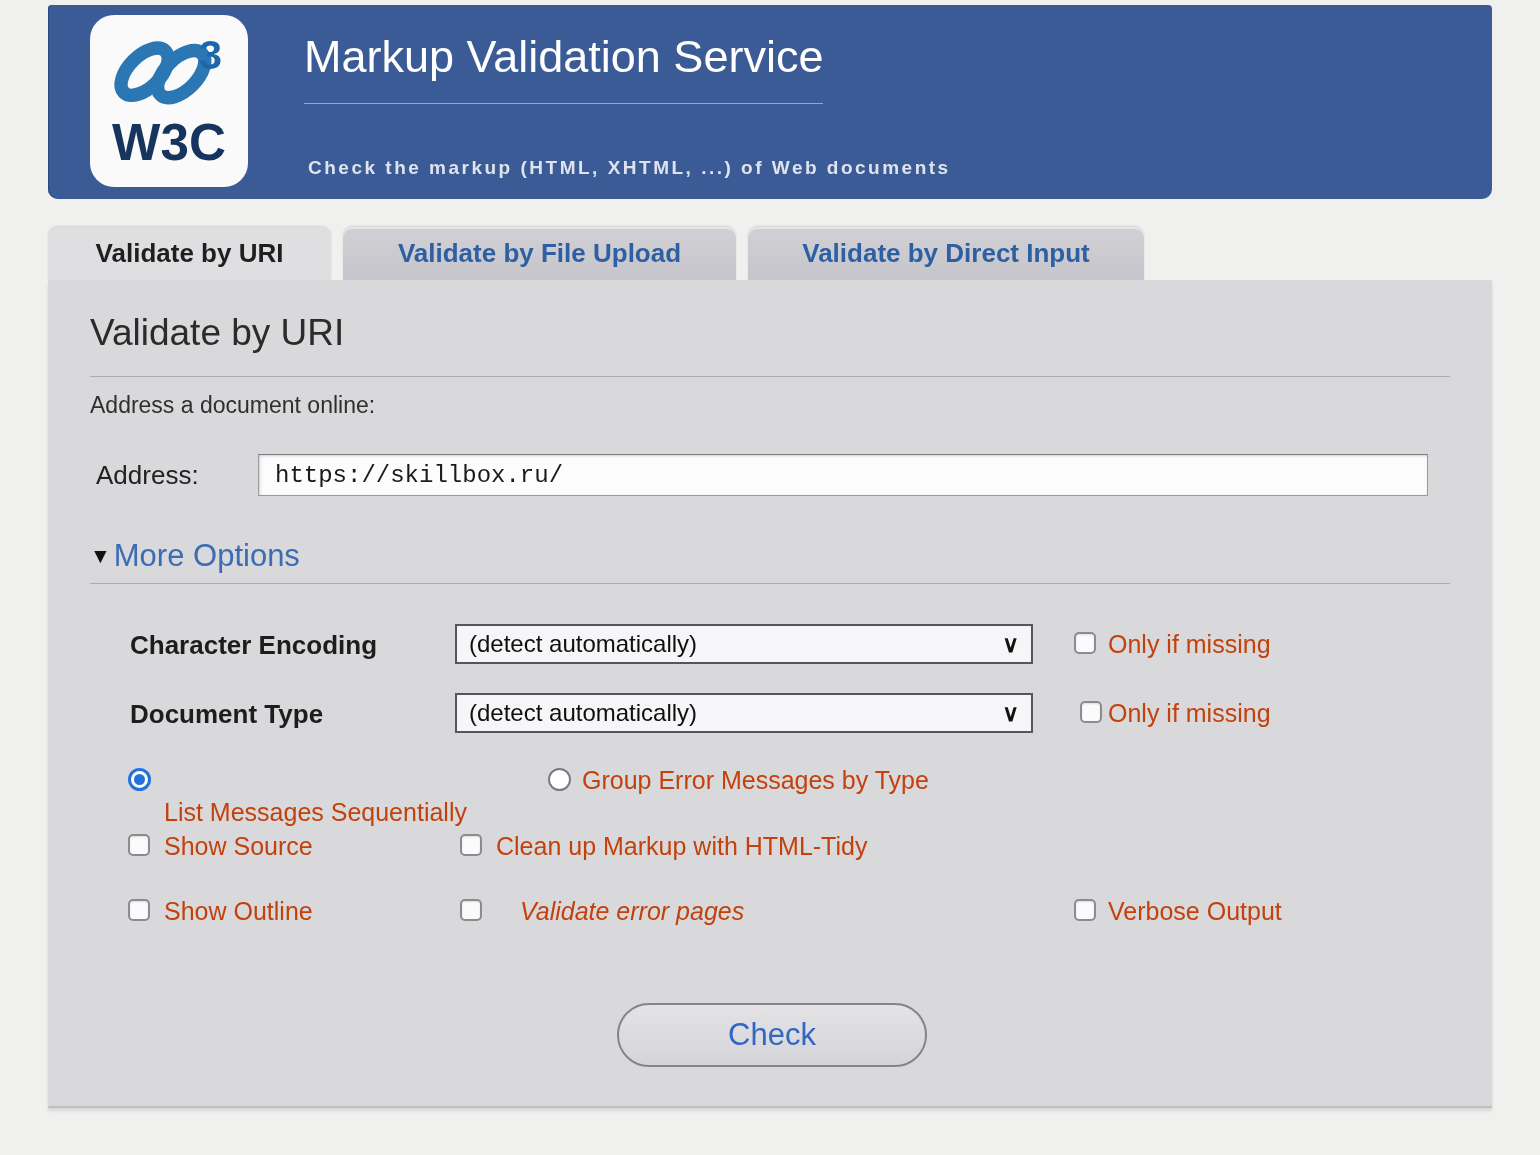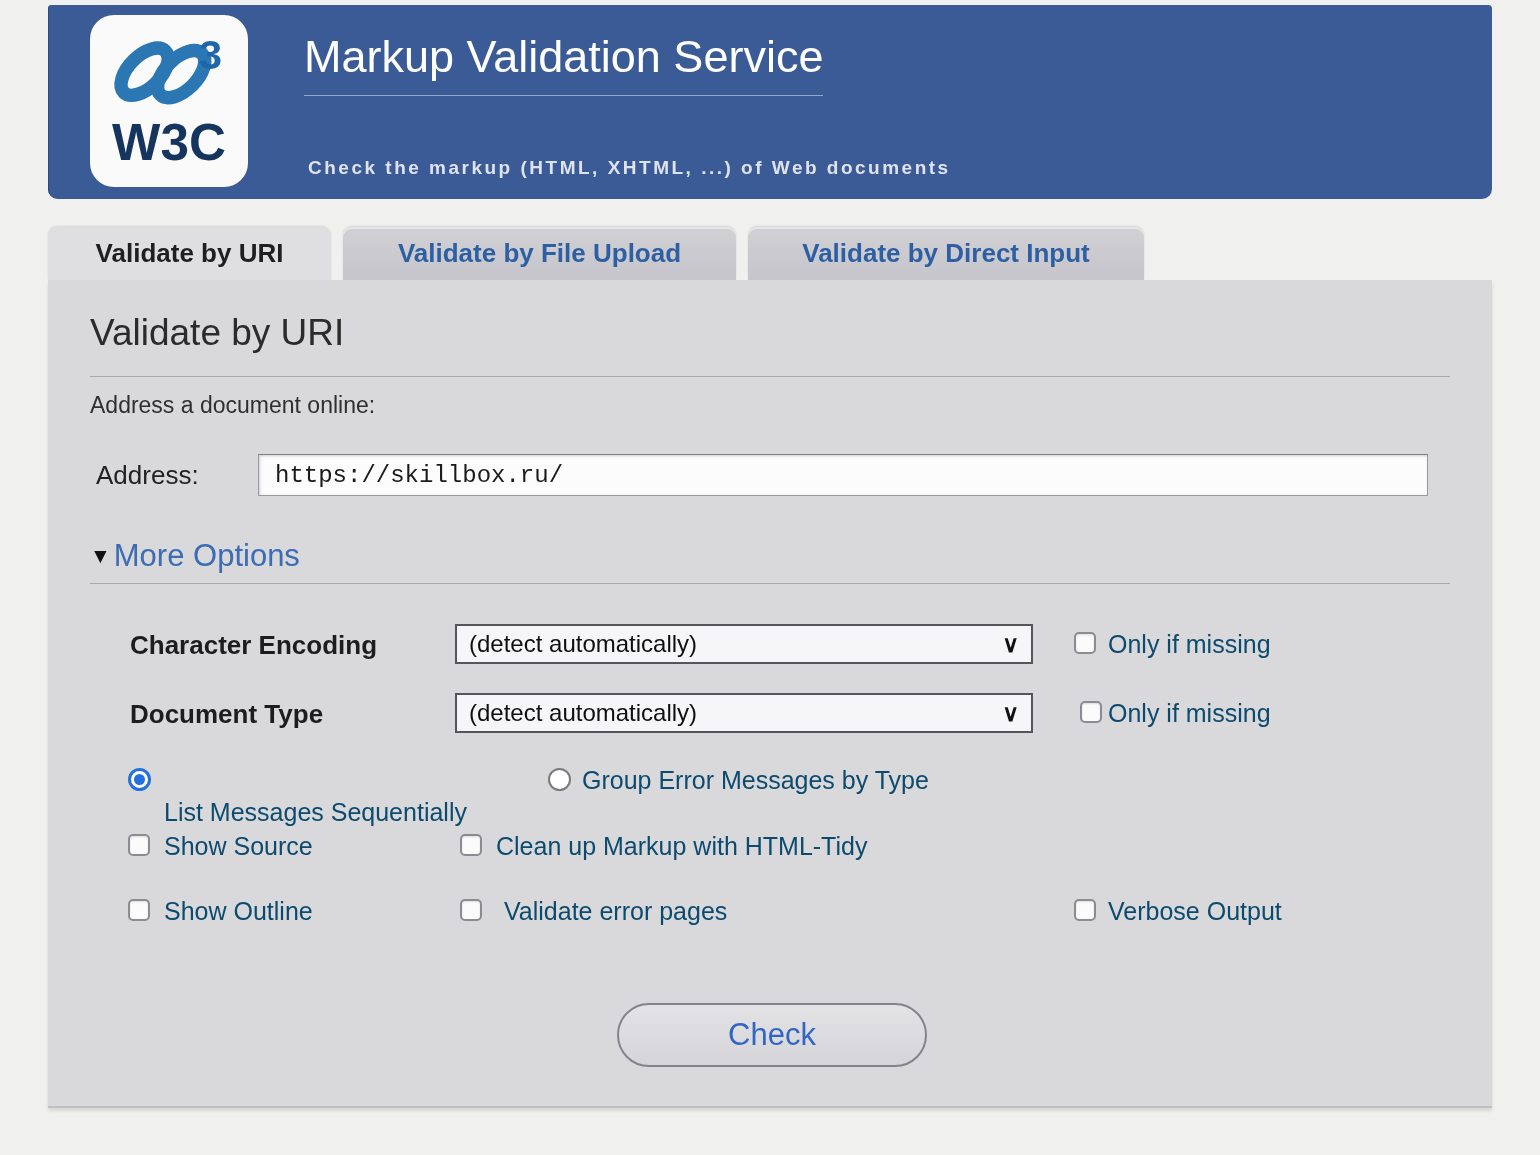--- a/index.html
+++ b/index.html
@@ -22,21 +22,21 @@
   .logo-box {
     position: absolute; left: 42px; top: 10px;
     width: 158px; height: 172px;
     background: #fafafa;
     border-radius: 24px;
     display: flex; align-items: center; justify-content: center;
   }
   .site-title {
     position: absolute; left: 256px; top: 26px;
     color: #ffffff; font-size: 45px; font-weight: 400;
-    padding-bottom: 12px;
+    padding-bottom: 20px;
     border-bottom: 1px solid #93a7ca;
   }
   .site-subtitle {
     position: absolute; left: 260px; top: 128px;
     color: #dfe3ee; font-size: 19px; font-weight: 700;
     letter-spacing: 2.5px;
     margin-top: 24px;
   }
 
   
@@ -115,21 +115,21 @@
   }
   .select .chev { font-weight: 700; font-size: 23px; color: #111; }
 
   .checkbox {
     position: absolute; width: 22px; height: 22px;
     background: #fbfbfc;
     border: 2px solid #8b8b92; border-radius: 5px;
     box-shadow: inset 0 1px 2px rgba(0,0,0,0.12);
     cursor: pointer;
   }
-  .opt-label { position: absolute; font-size: 25px; color: #0c4a6e; }
+  .opt-label { position: absolute; font-size: 25px; color: #c2410c; }
 
   .radio {
     position: absolute; width: 23px; height: 23px; border-radius: 50%;
     background: #ffffff; border: 2px solid #7a7a80; cursor: pointer;
   }
   .radio.checked {
     border: 3px solid #2471dd;
     display: flex; align-items: center; justify-content: center;
   }
   .radio.checked .dot { width: 11px; height: 11px; border-radius: 50%; background: #2471dd; }
@@ -208,18 +208,18 @@
   <div class="opt-label" style="left:534px; top:486px;">Group Error Messages by Type</div>
 
   <div class="checkbox" style="left:80px; top:554px;"></div>
   <div class="opt-label" style="left:116px; top:552px;">Show Source</div>
   <div class="checkbox" style="left:412px; top:554px;"></div>
   <div class="opt-label" style="left:448px; top:552px;">Clean up Markup with HTML-Tidy</div>
 
   <div class="checkbox" style="left:80px; top:619px;"></div>
   <div class="opt-label" style="left:116px; top:617px;">Show Outline</div>
   <div class="checkbox" style="left:412px; top:619px;"></div>
-  <div class="opt-label" style="left:456px; top:617px;">Validate error pages</div>
+  <div class="opt-label" style="left:472px; top:617px;font-style:italic;">Validate error pages</div>
   <div class="checkbox" style="left:1026px; top:619px;"></div>
   <div class="opt-label" style="left:1060px; top:617px;">Verbose Output</div>
 
   <button class="check-button">Check</button>
 </div>
 
 </body></html>

